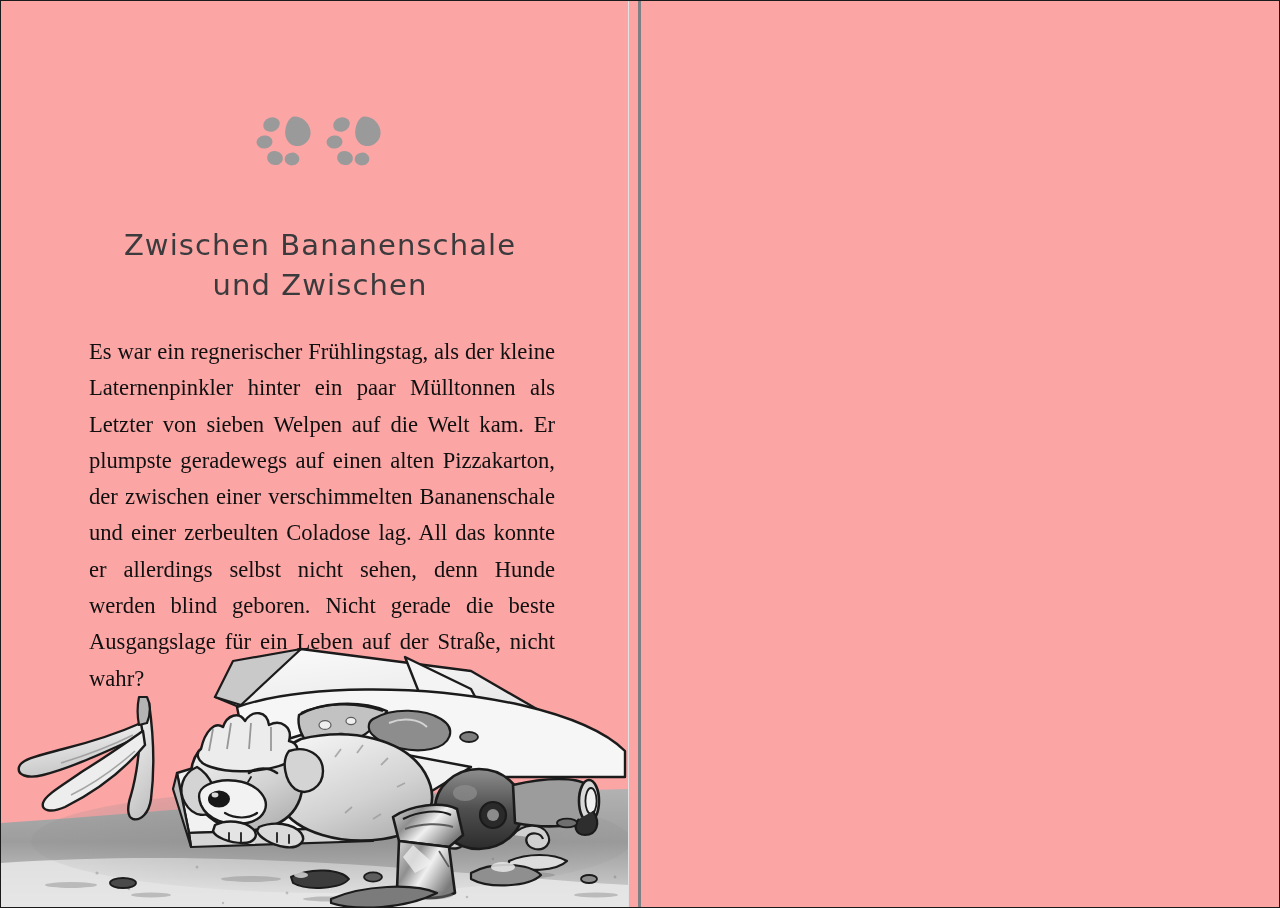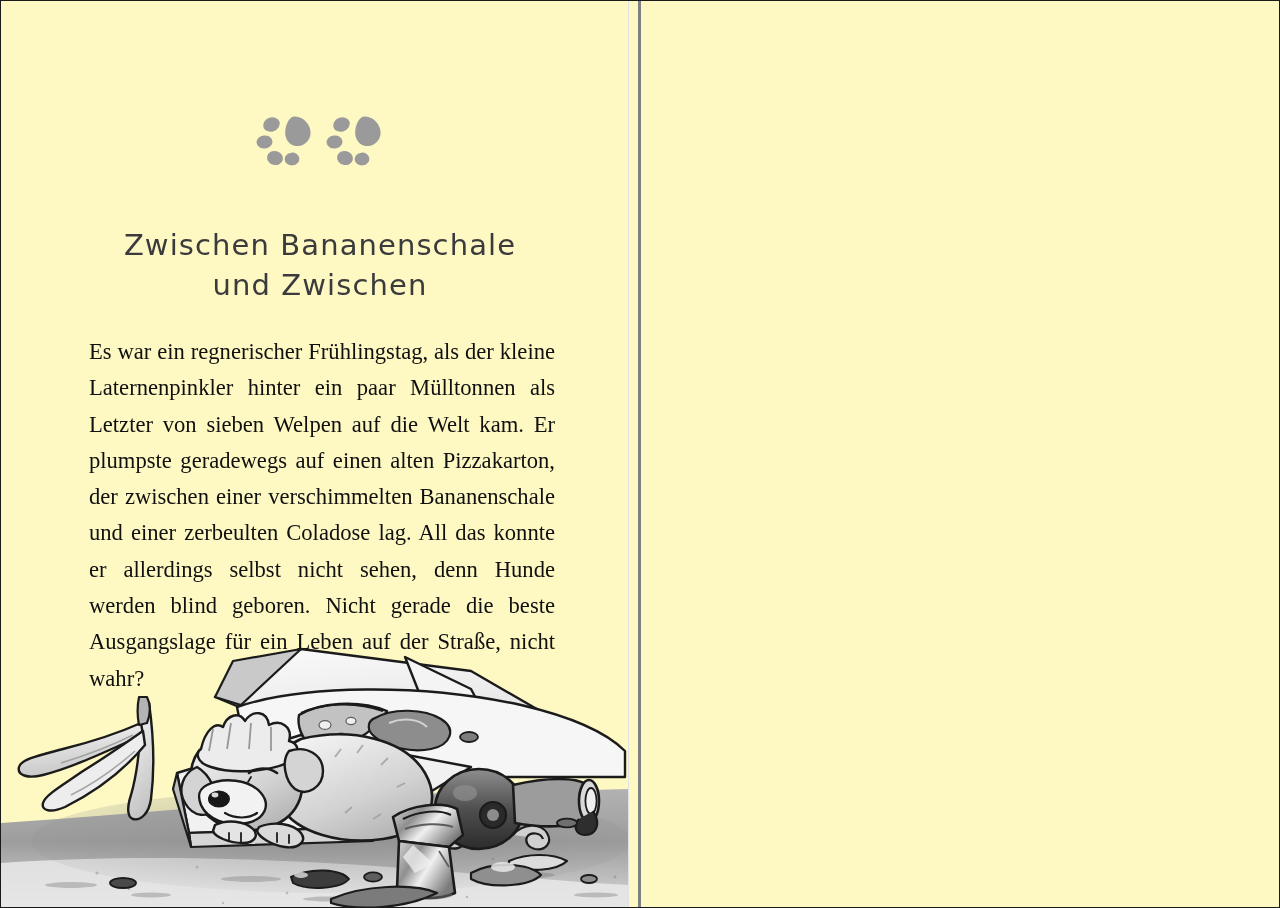--- a/index.html
+++ b/index.html
@@ -4,21 +4,21 @@
 <style>
   html, body {
     margin: 0;
     padding: 0;
     background: #ffffff;
   }
   .spread {
     position: relative;
     width: 1280px;
     height: 908px;
-    background: #fef9c3;
+    background: #fca5a5;
     overflow: hidden;
     box-sizing: border-box;
     border: 1px solid #1a1a1a;
   }
   .page {
     position: absolute;
     top: 0;
     bottom: 0;
     overflow: hidden;
   }

